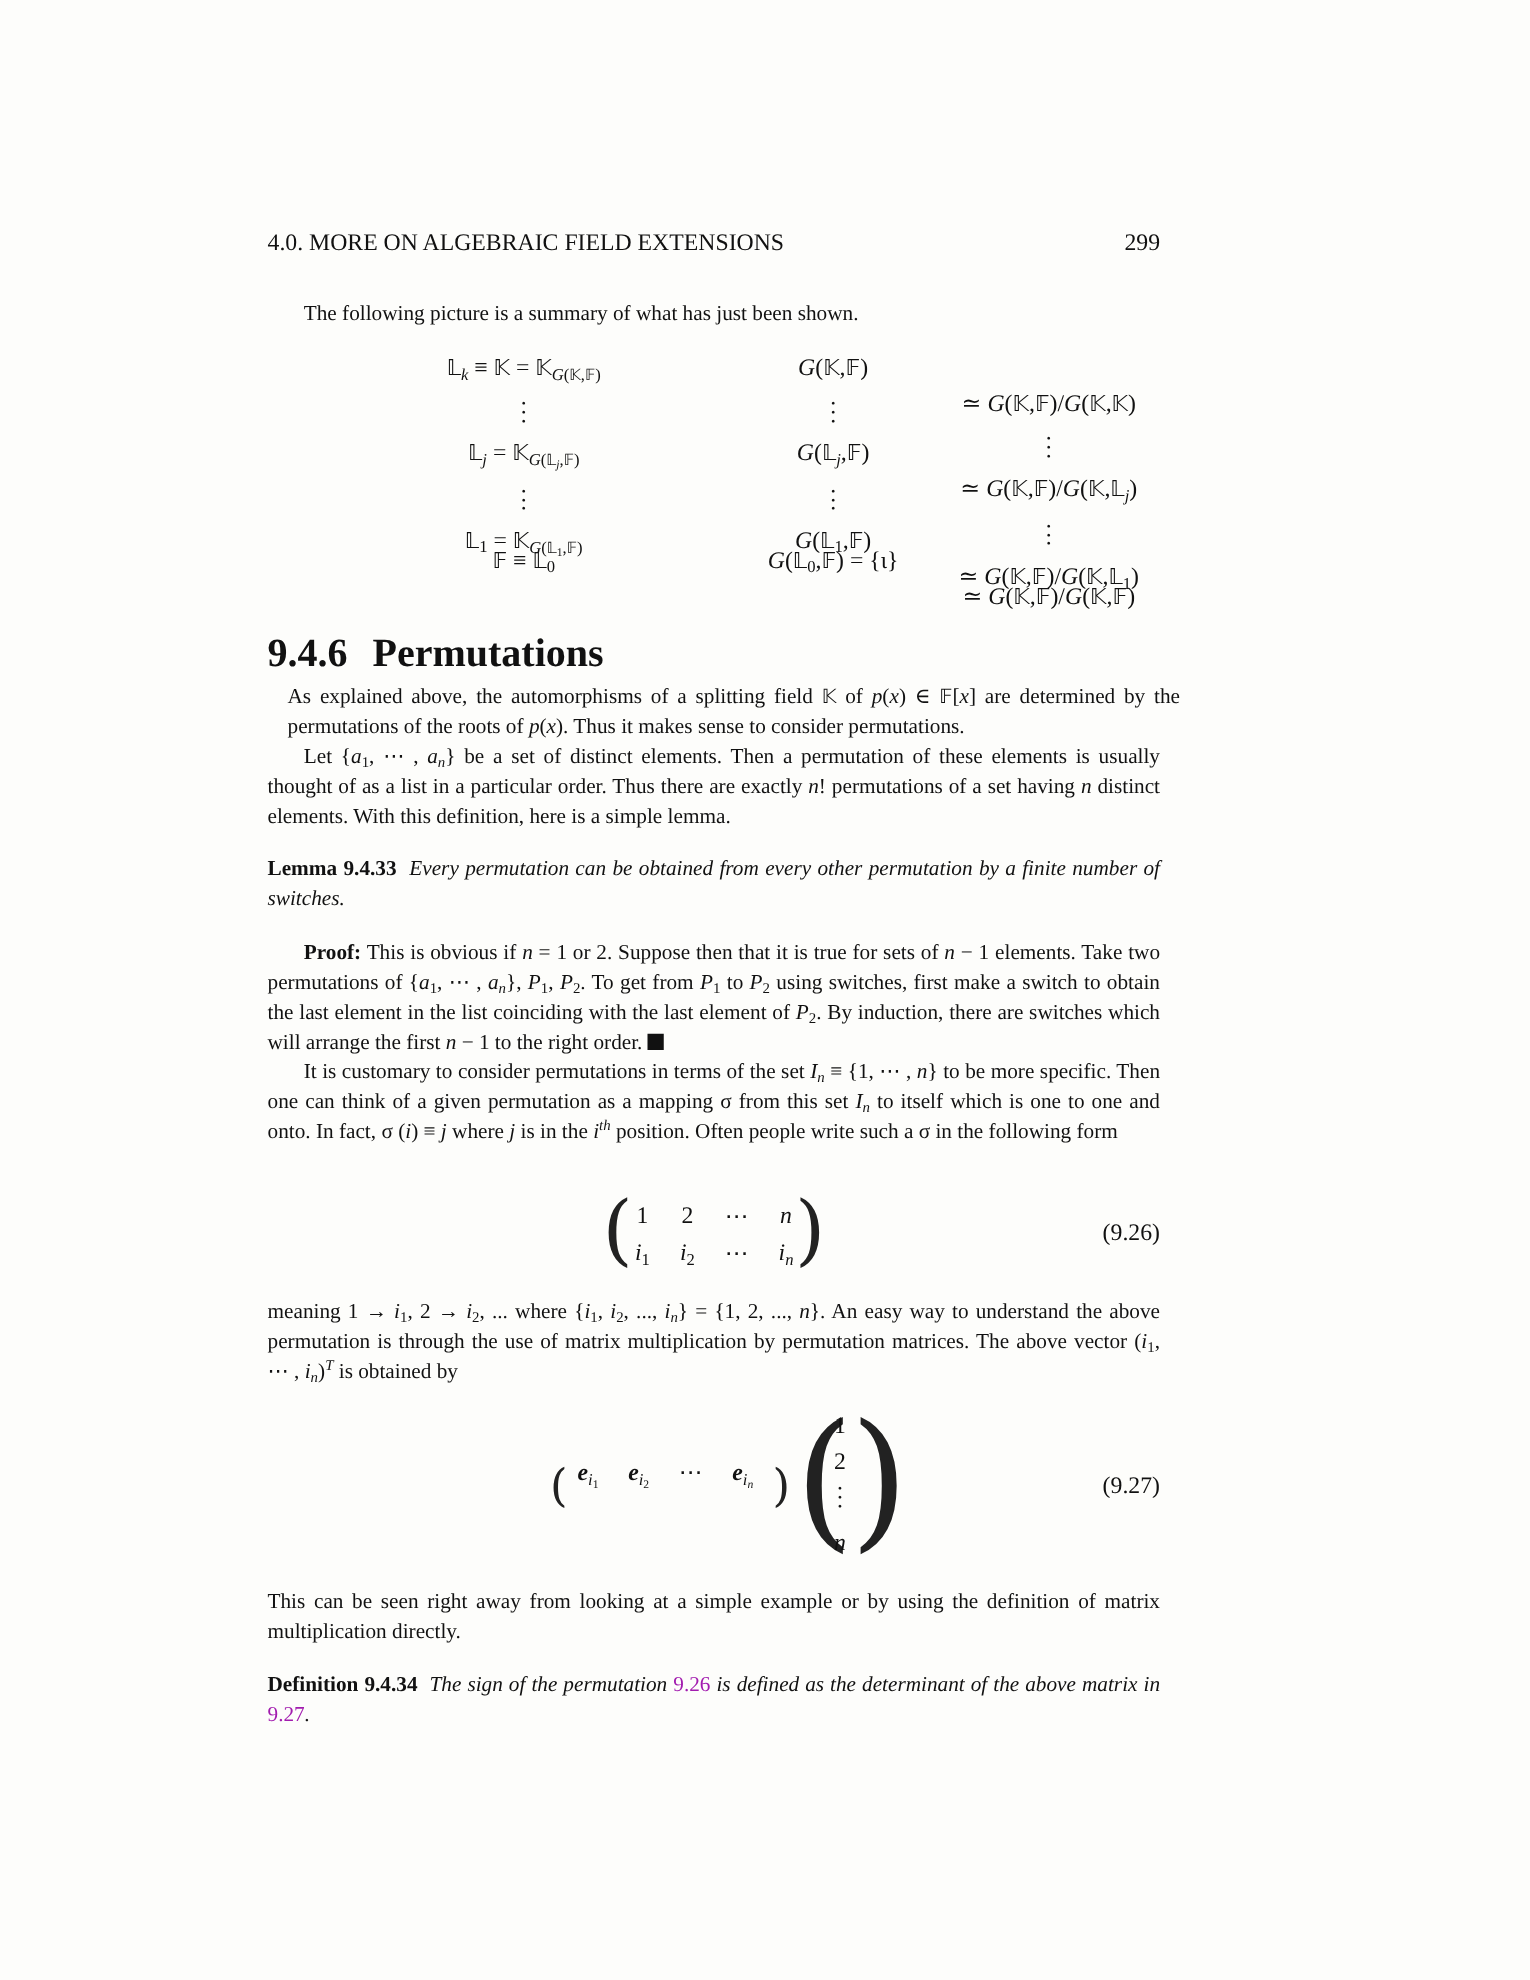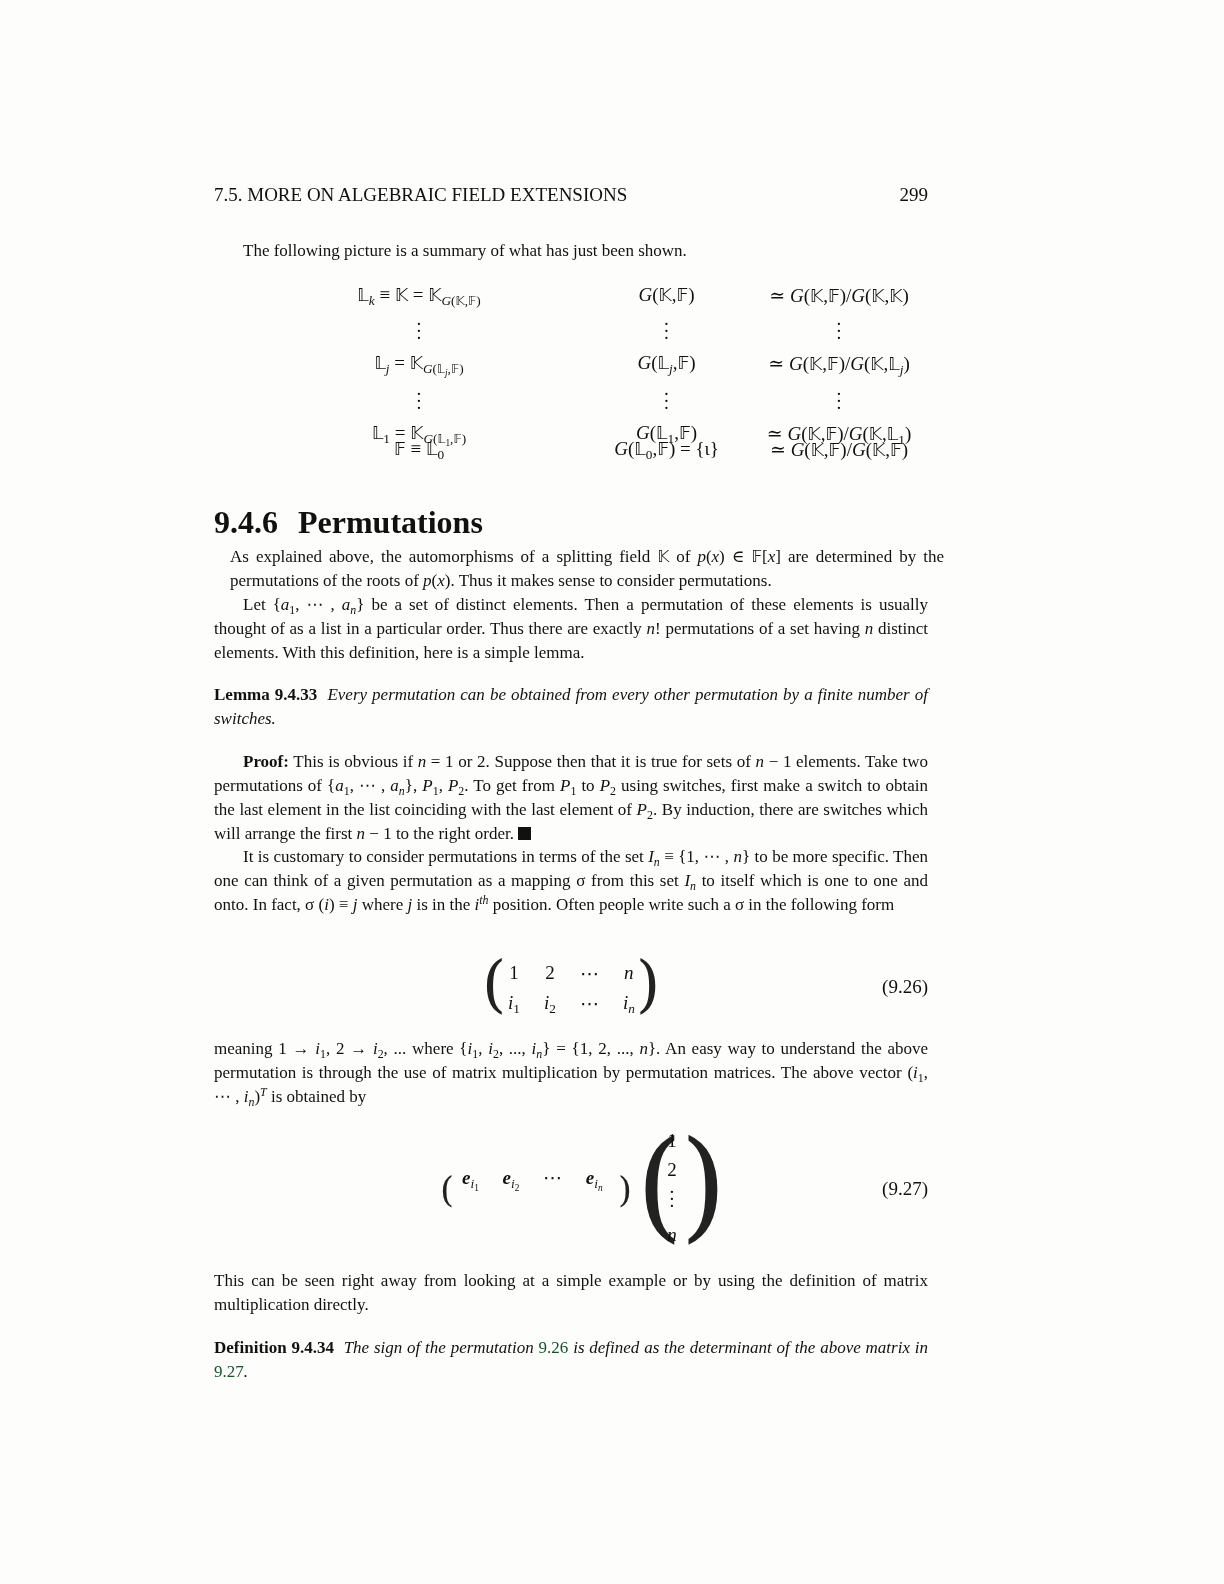--- a/index.html
+++ b/index.html
@@ -19,39 +19,39 @@
   p.txt { margin: 0; font-size: 17px; line-height: 24px; text-align: justify; }
   .indent { text-indent: 29px; }
   i, .m { font-style: italic; }
   .bb { font-family: "DejaVu Sans", sans-serif; font-style: normal; font-size: 0.92em; }
   sub { font-size: 0.7em; vertical-align: -0.3em; line-height: 0; }
   sup { font-size: 0.7em; vertical-align: 0.5em; line-height: 0; }
   .summary { position: absolute; top: 284px; left: 110px; width: 610px; font-size: 19px; }
   .srow { position: absolute; left: 0; width: 610px; height: 26px; }
   .c1 { position: absolute; left: 0; width: 190px; text-align: center; }
   .c2 { position: absolute; left: 255px; width: 175px; text-align: center; }
-  .c3 { position: absolute; left: 420px; width: 190px; text-align: center; }
+  .c3 { position: absolute; left: 420px; width: 190px; text-align: center; margin-top: 28px; }
   .vdots { display: inline-block; font-size: 19px; line-height: 7px; }
   .section-title { position: absolute; top: 504px; left: 0; font-size: 32px; font-weight: bold; }
   .section-title .num { margin-right: 20px; }
   .eq { position: absolute; font-size: 19px; }
   .paren { font-family: "DejaVu Serif", serif; font-weight: 200; color: #222; }
-  .link { color: #14532d; }
+  .link { color: #a21caf; }
   .qed { display: inline-block; width: 13px; height: 13px; background: #111; vertical-align: -1px; }
   .bold { font-weight: bold; font-style: normal; }
   .eqnum { position: absolute; right: 0; font-size: 19px; }
   .mat td { padding: 0 12px; text-align: center; font-size: 19px; }
 </style>
 </head>
 <body>
 
 <div class="page">
 
   <div class="running-head">
-    <span class="title">7.5.  MORE ON ALGEBRAIC FIELD EXTENSIONS</span>
+    <span class="title">4.0.  MORE ON ALGEBRAIC FIELD EXTENSIONS</span>
     <span class="pnum">299</span>
   </div>
 
   <p class="txt abs" style="top:239px; left:29px; width:685px; text-align:left;">The following picture is a summary of what has just been shown.</p>
 
   <div class="summary">
     <div class="srow" style="top:0px;">
       <span class="c1"><span class="bb">𝕃</span><sub class="m">k</sub> ≡ <span class="bb">𝕂</span> = <span class="bb">𝕂</span><sub><i>G</i>(<span class="bb">𝕂</span>,<span class="bb">𝔽</span>)</sub></span>
       <span class="c2"><i>G</i>(<span class="bb">𝕂</span>,<span class="bb">𝔽</span>)</span>
       <span class="c3">≃ <i>G</i>(<span class="bb">𝕂</span>,<span class="bb">𝔽</span>)/<i>G</i>(<span class="bb">𝕂</span>,<span class="bb">𝕂</span>)</span>

